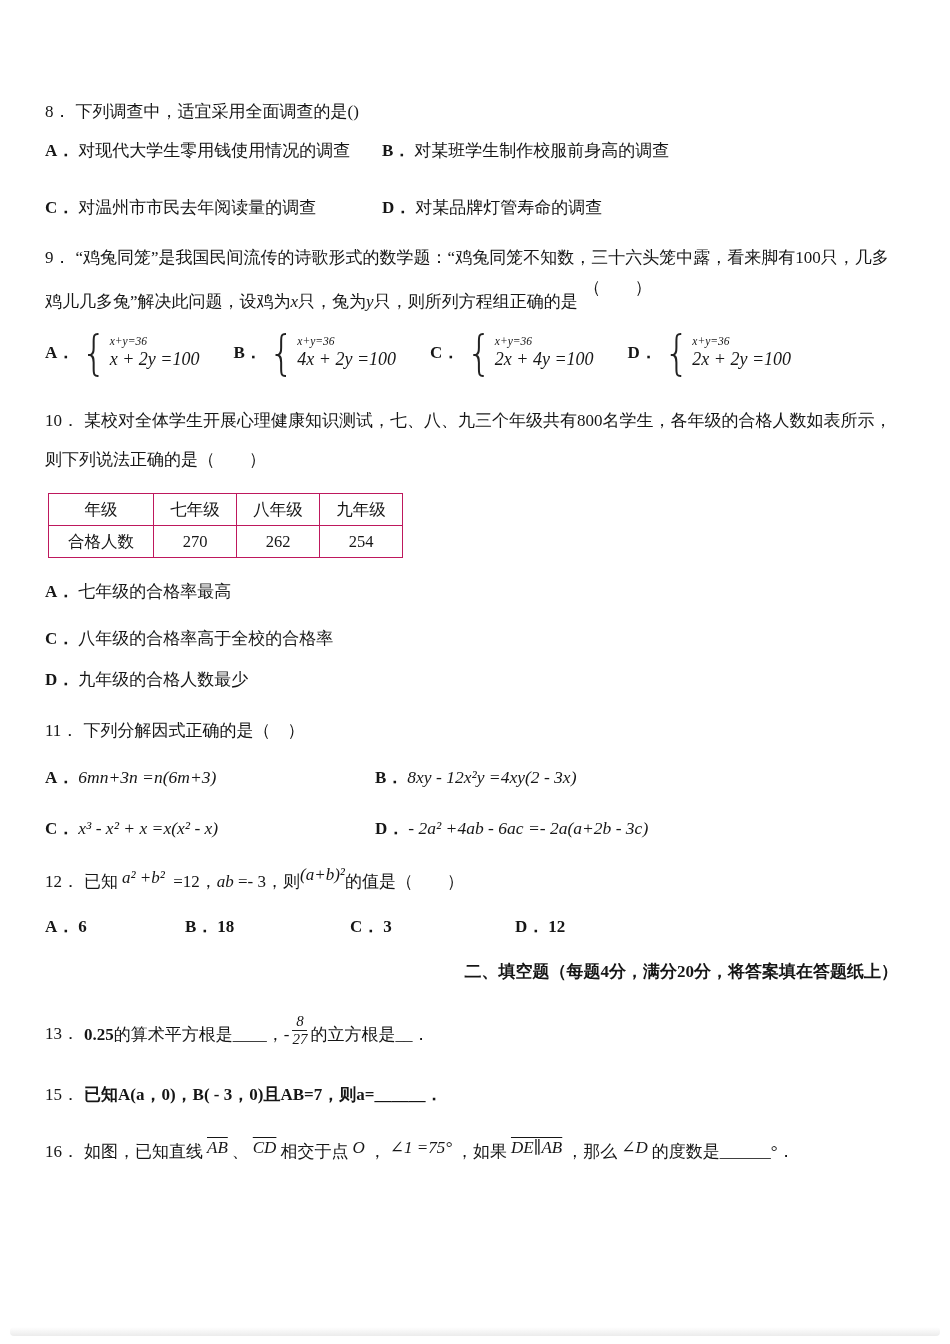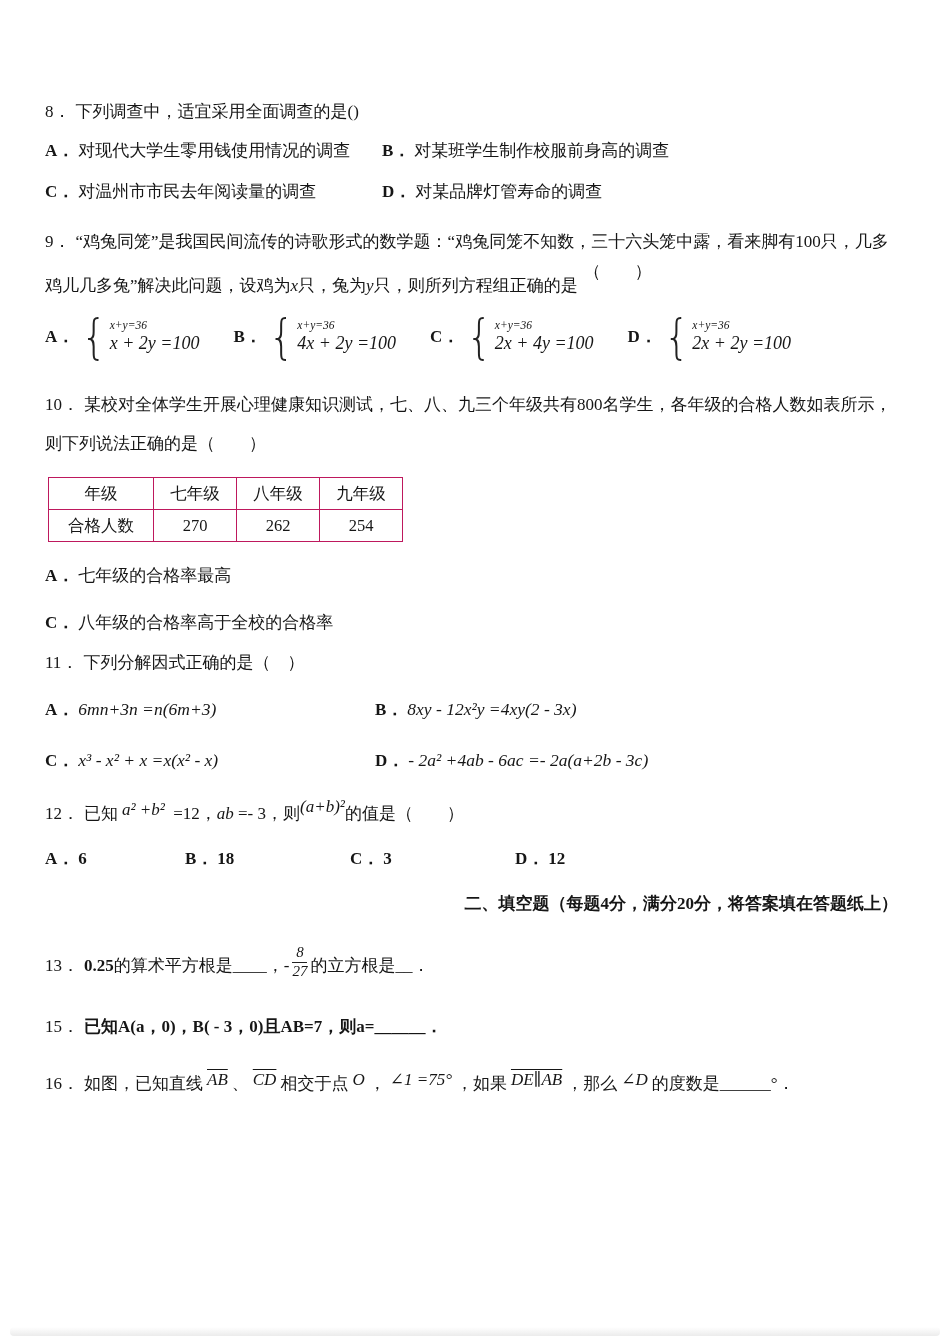--- a/index.html
+++ b/index.html
@@ -14,21 +14,21 @@
   .page { position: relative; padding: 98px 52px 0 45px; height: 100%; box-sizing: border-box; }
 
   p { margin: 0; }
   .stem { line-height: 1.6; }
   .qnum { margin-right: 5px; }
   .opt-label { font-weight: bold; margin-right: 4px; }
   .math { font-family: "Liberation Serif", "DejaVu Serif", serif; font-style: italic; }
   .bold { font-weight: bold; }
 
   
-  .q8-options { display: grid; grid-template-columns: 337px 1fr; row-gap: 15px; margin-top: 13px; line-height: 1.5; }
+  .q8-options { display: grid; grid-template-columns: 337px 1fr; row-gap: 31px; margin-top: 13px; line-height: 1.5; }
 
   
   .q9 { margin-top: 16px; }
   .q9-stem { line-height: 2.55; }
   .raised-paren { display: inline-block; position: relative; top: -14px; margin-left: 6px; }
   .eq-options { display: flex; align-items: center; margin-top: 12px; margin-bottom: 4px; }
   .eq-option { display: flex; align-items: center; margin-right: 34px; }
   .eq-option .opt-label { margin-right: 7px; }
   .brace { font-family: "DejaVu Sans", sans-serif; font-size: 40px; font-weight: 300; line-height: 0.9; display: inline-block; transform: scaleY(1.18); margin-right: 3px; color: #222; }
   .eq-stack { display: inline-flex; flex-direction: column; justify-content: center; }
@@ -39,21 +39,21 @@
   .q10 { margin-top: 30px; }
   .q10-stem { line-height: 2.3; }
   .grade-table { border-collapse: collapse; margin: 14px 0 0 3px; }
   .grade-table td { border: 1px solid #be185d; text-align: center; font-size: 16.5px; padding: 2px 9px; height: 27px; min-width: 64px; }
   .grade-table td:first-child { min-width: 86px; }
   .opt-line { margin-top: 14px; line-height: 1.55; }
   .opt-line.gap-lg { margin-top: 21px; }
   .sup-num { position: relative; top: -9px; font-size: 16.5px; margin: 0 2px; }
 
   
-  .q11 { margin-top: 12px; }
+  .q11 { margin-top: 24px; }
   .q11-options { display: grid; grid-template-columns: 330px 1fr; row-gap: 28px; margin-top: 22px; }
   .q11-opt { display: flex; align-items: baseline; }
   .q11-opt .math { font-size: 17.5px; }
 
   
   .q12 { margin-top: 28px; }
   .sup-math { position: relative; top: -7px; display: inline-block; }
   .q12-options { display: grid; grid-template-columns: 140px 165px 165px auto; margin-top: 20px; font-weight: bold; }
 
   
@@ -142,20 +142,21 @@
         <tr>
           <td>合格人数</td>
           <td>270</td>
           <td>262</td>
           <td>254</td>
         </tr>
       </tbody>
     </table>
     <p class="opt-line gap-lg"><span class="opt-label">A．</span><span>七年级的合格率最高</span></p>
     <p class="opt-line gap-lg"><span class="opt-label">C．</span><span>八年级的合格率高于全校的合格率</span></p>
+    <p class="opt-line"><span class="opt-label">D．</span><span>九年级的合格人数最少</span></p>
   </section>
 
   <section class="q11">
     <p class="stem"><span class="qnum">11．</span><span>下列分解因式正确的是（　）</span></p>
     <div class="q11-options">
       <p class="q11-opt">
           <span class="opt-label">A．</span>
           <span class="math">6mn+3n =n(6m+3)</span>
         </p>
       <p class="q11-opt">

